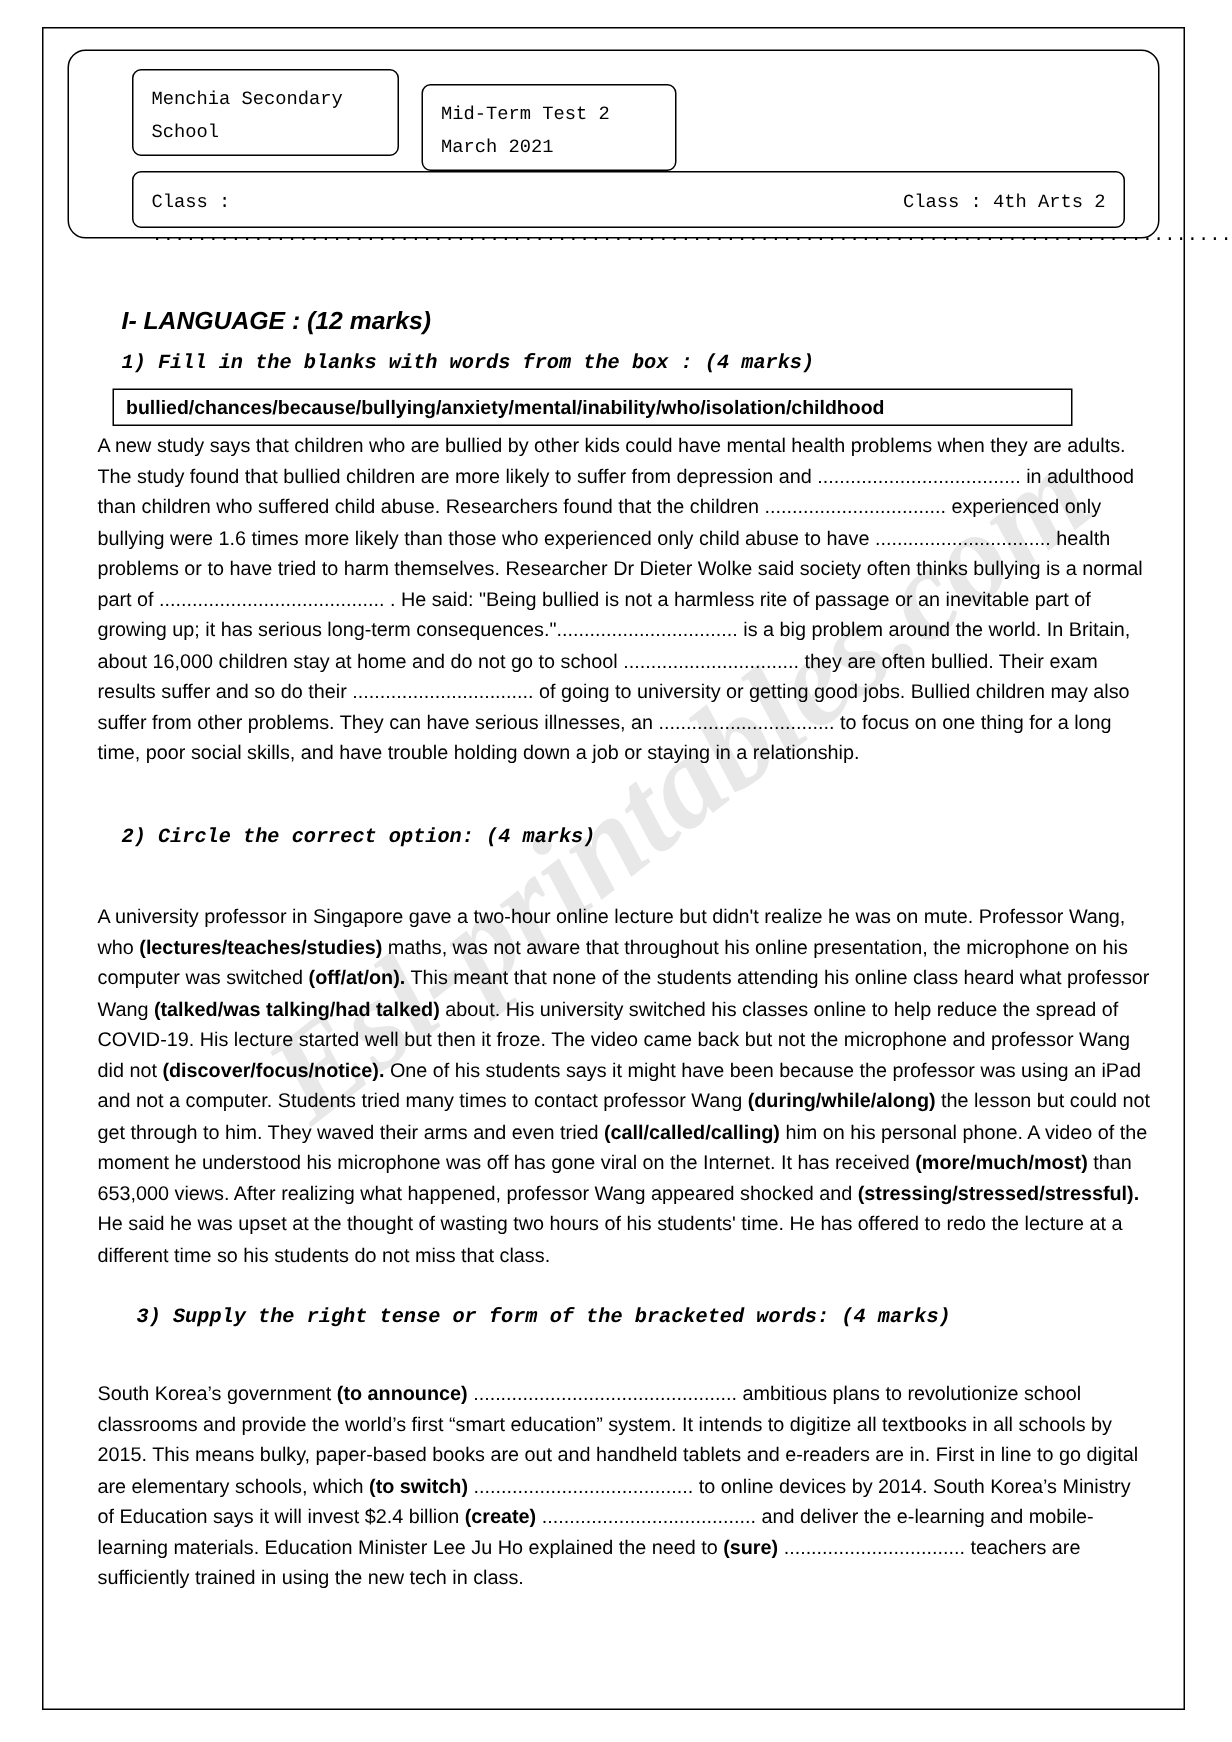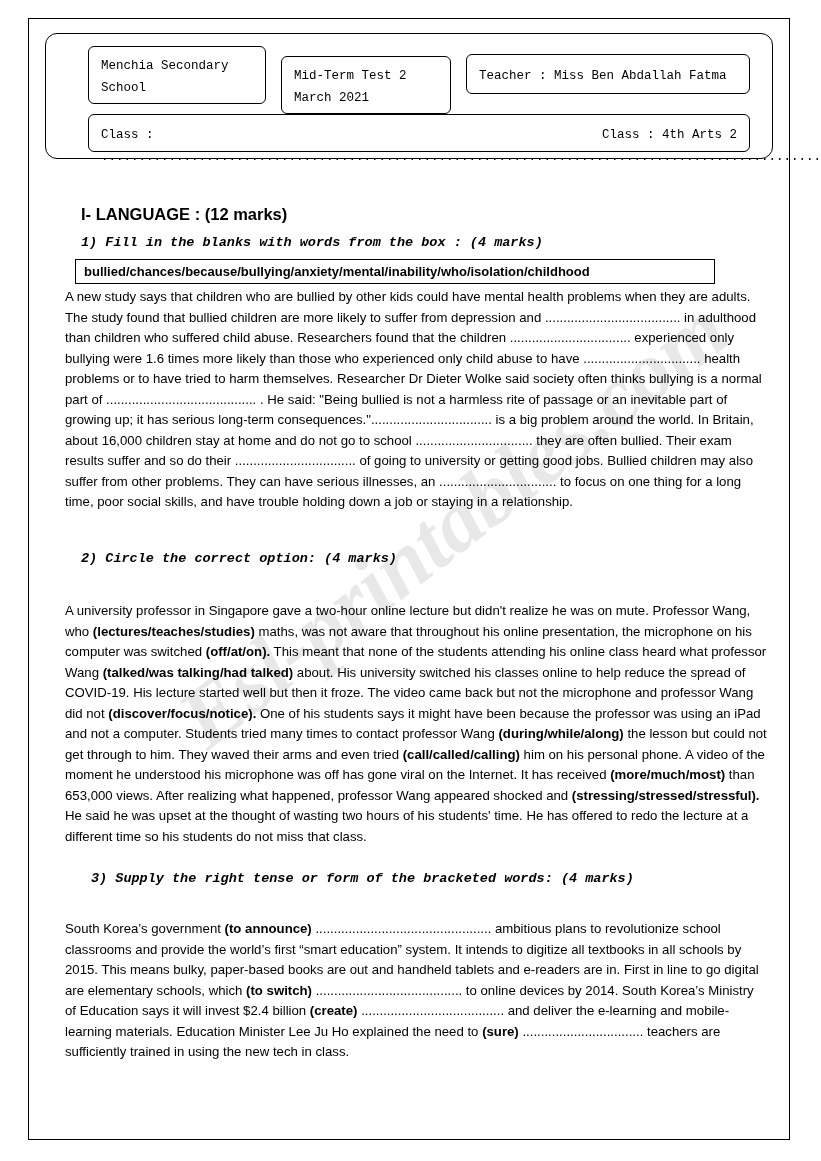--- a/index.html
+++ b/index.html
@@ -108,21 +108,21 @@
   }
   p.body {
     font-size: 13.2px;
     line-height: 20.5px;
     margin: 0;
     text-align: left;
   }
   b { font-weight: bold; }
 
   .blk { position: absolute; }
-  #lang-title    { left: 52px; top: 186px; }
+  #lang-title    { left: 52px; top: 186px; font-style: italic; }
   #task1-title   { left: 52px; top: 216px; }
   #wordbox       { left: 46px; top: 240px; width: 640px; }
   #task1-text    { left: 36px; top: 268px; width: 700px; }
   #task2-title   { left: 52px; top: 532px; }
   #task2-text    { left: 36px; top: 582px; width: 702px; }
   #task3-title   { left: 62px; top: 852px; }
   #task3-text    { left: 36px; top: 900px; width: 702px; }
 </style>
 </head>
 <body>
@@ -137,23 +137,20 @@
 
     <div class="header-wrap">
       <div class="hbox hbox-school">
         <div>Menchia Secondary</div>
         <div>School</div>
       </div>
       <div class="hbox hbox-test">
         <div>Mid-Term Test 2</div>
         <div>March 2021</div>
       </div>
-      <div class="hbox hbox-teacher">
-        <div>Teacher : Miss Ben Abdallah Fatma</div>
-      </div>
       <div class="hbox hbox-name">
         <span class="class-label">Class : 4th Arts 2</span>
         <span class="name-label">Class :</span>
         <span class="dots">..................................................................................................</span>
       </div>
     </div>
 
     <div class="blk sec-title" id="lang-title">I-  LANGUAGE : (12 marks)</div>
 
     <div class="blk task-title" id="task1-title">1) Fill in the blanks with words from the box : (4 marks)</div>

